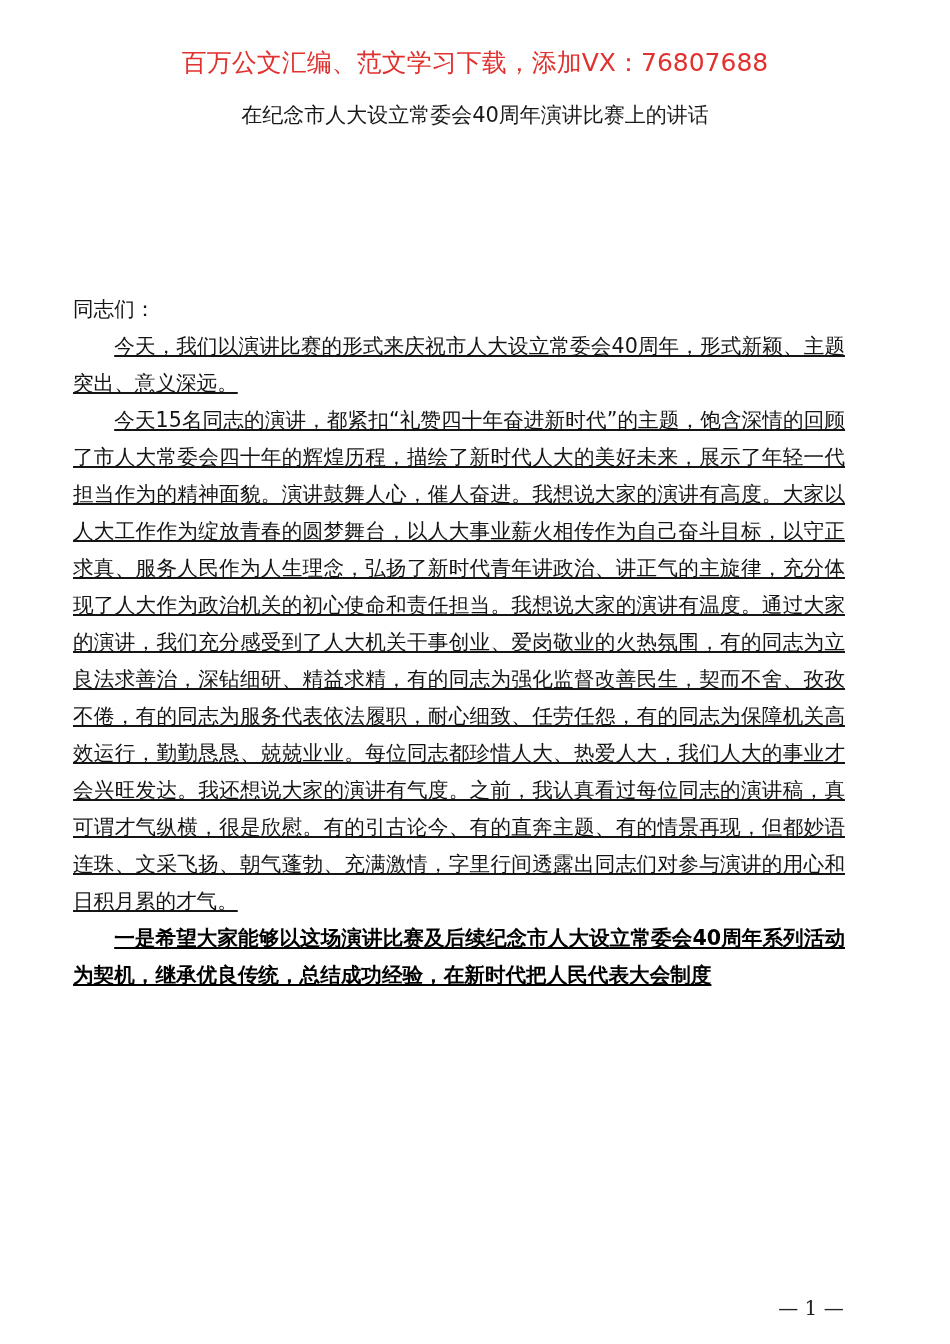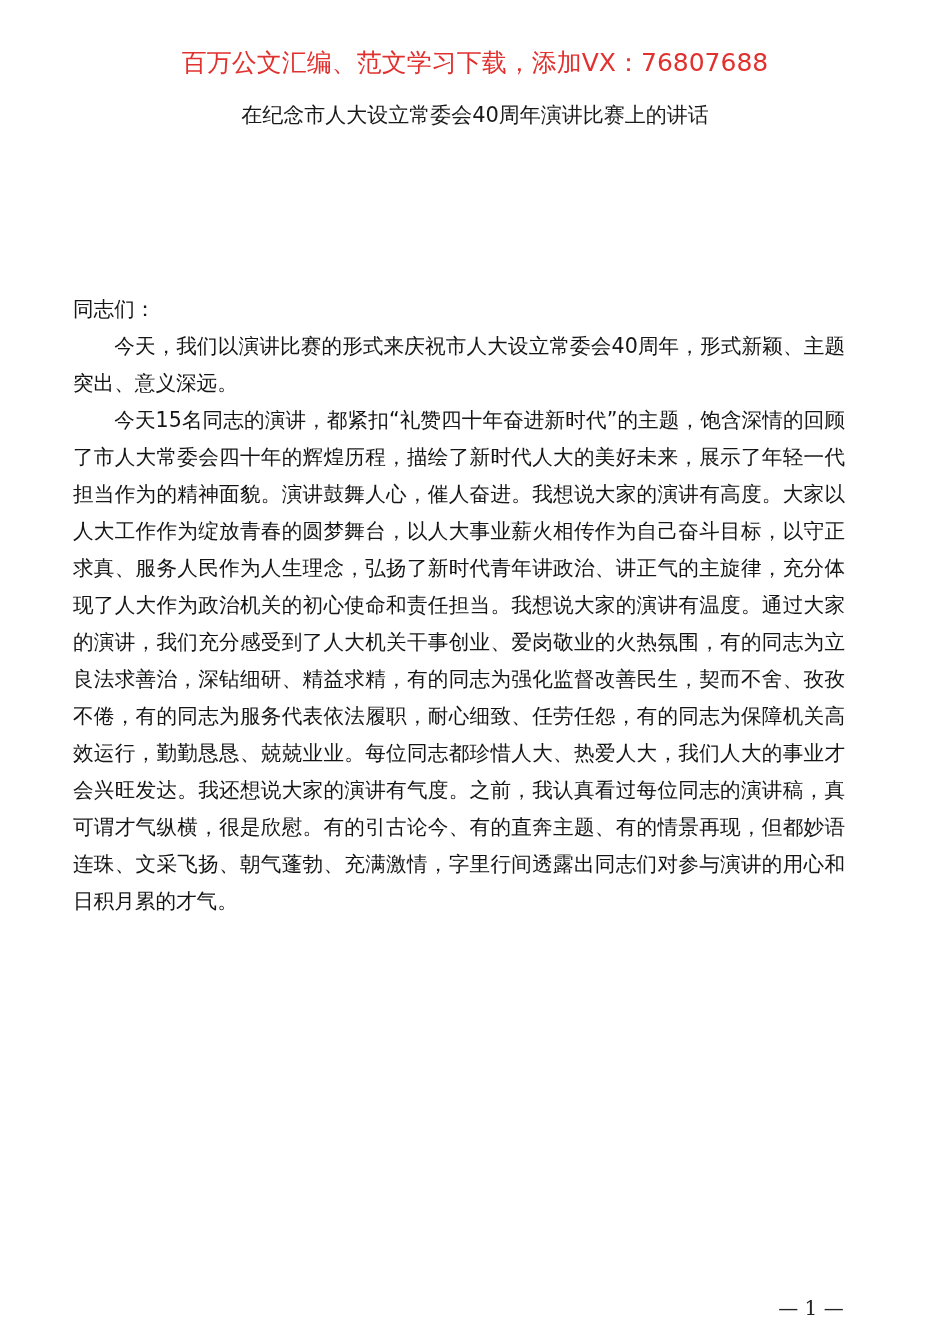--- a/index.html
+++ b/index.html
@@ -16,36 +16,37 @@
     position: absolute; top: 97px; left: 0; width: 950px; text-align: center;
     font-size: 21px; line-height: 37px; color: #1a1a1a;
   }
   .title-block div { white-space: nowrap; }
   .body {
     position: absolute; top: 243px; left: 73px; width: 772px;
     font-size: 20.6px; line-height: 37px; color: #151515;
     text-align: justify; text-justify: inter-character; margin-top: 48px;
   }
   .body p { margin: 0; }
-  .body p.indent { text-indent: 2em; }
+  .body p.indent { text-indent: 2em; text-decoration: underline; }
   .body p.bold { font-weight: bold; color: #000; }
   .page-num {
     position: absolute; top: 1296px; left: 766px; width: 90px; text-align: center;
     font-family: "DejaVu Serif", "Liberation Serif", serif;
     font-size: 20px; color: #222;
   }
 </style>
 </head>
 <body>
 
 <div class="watermark">百万公文汇编、范文学习下载，添加VX：76807688</div>
 
 <div class="title-block">
   <div>在纪念市人大设立常委会40周年演讲比赛上的讲话</div>
 </div>
 
 <div class="body">
   <p>同志们：</p>
   <p class="indent">今天，我们以演讲比赛的形式来庆祝市人大设立常委会40周年，形式新颖、主题突出、意义深远。</p>
   <p class="indent">今天15名同志的演讲，都紧扣“礼赞四十年奋进新时代”的主题，饱含深情的回顾了市人大常委会四十年的辉煌历程，描绘了新时代人大的美好未来，展示了年轻一代担当作为的精神面貌。演讲鼓舞人心，催人奋进。我想说大家的演讲有高度。大家以人大工作作为绽放青春的圆梦舞台，以人大事业薪火相传作为自己奋斗目标，以守正求真、服务人民作为人生理念，弘扬了新时代青年讲政治、讲正气的主旋律，充分体现了人大作为政治机关的初心使命和责任担当。我想说大家的演讲有温度。通过大家的演讲，我们充分感受到了人大机关干事创业、爱岗敬业的火热氛围，有的同志为立良法求善治，深钻细研、精益求精，有的同志为强化监督改善民生，契而不舍、孜孜不倦，有的同志为服务代表依法履职，耐心细致、任劳任怨，有的同志为保障机关高效运行，勤勤恳恳、兢兢业业。每位同志都珍惜人大、热爱人大，我们人大的事业才会兴旺发达。我还想说大家的演讲有气度。之前，我认真看过每位同志的演讲稿，真可谓才气纵横，很是欣慰。有的引古论今、有的直奔主题、有的情景再现，但都妙语连珠、文采飞扬、朝气蓬勃、充满激情，字里行间透露出同志们对参与演讲的用心和日积月累的才气。</p>
+  <p class="indent bold">一是希望大家能够以这场演讲比赛及后续纪念市人大设立常委会40周年系列活动为契机，继承优良传统，总结成功经验，在新时代把人民代表大会制度</p>
 </div>
 
 <div class="page-num">— 1 —</div>
 
 </body></html>

